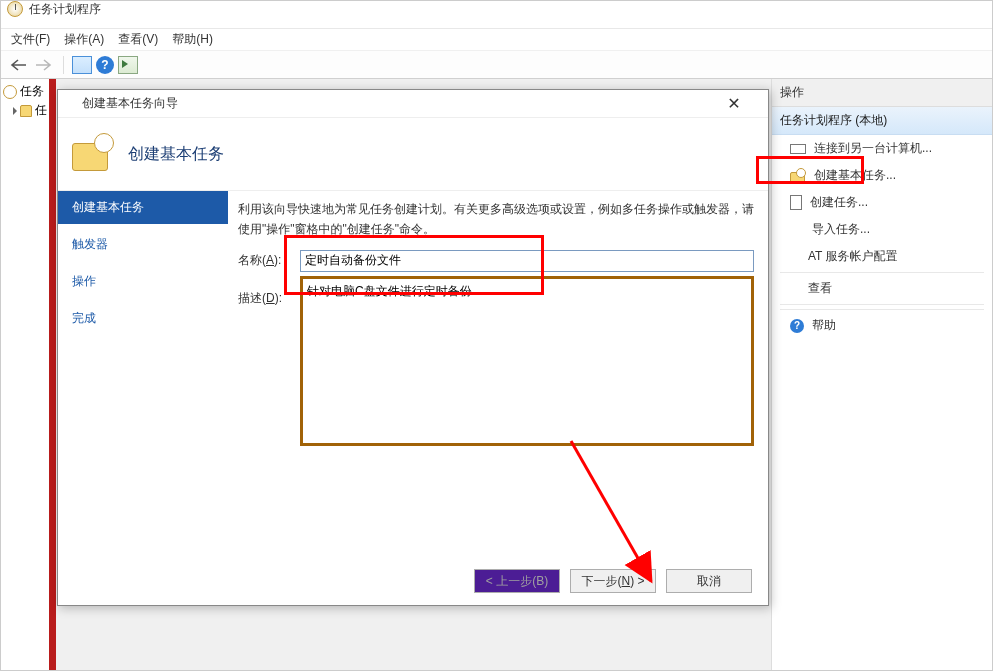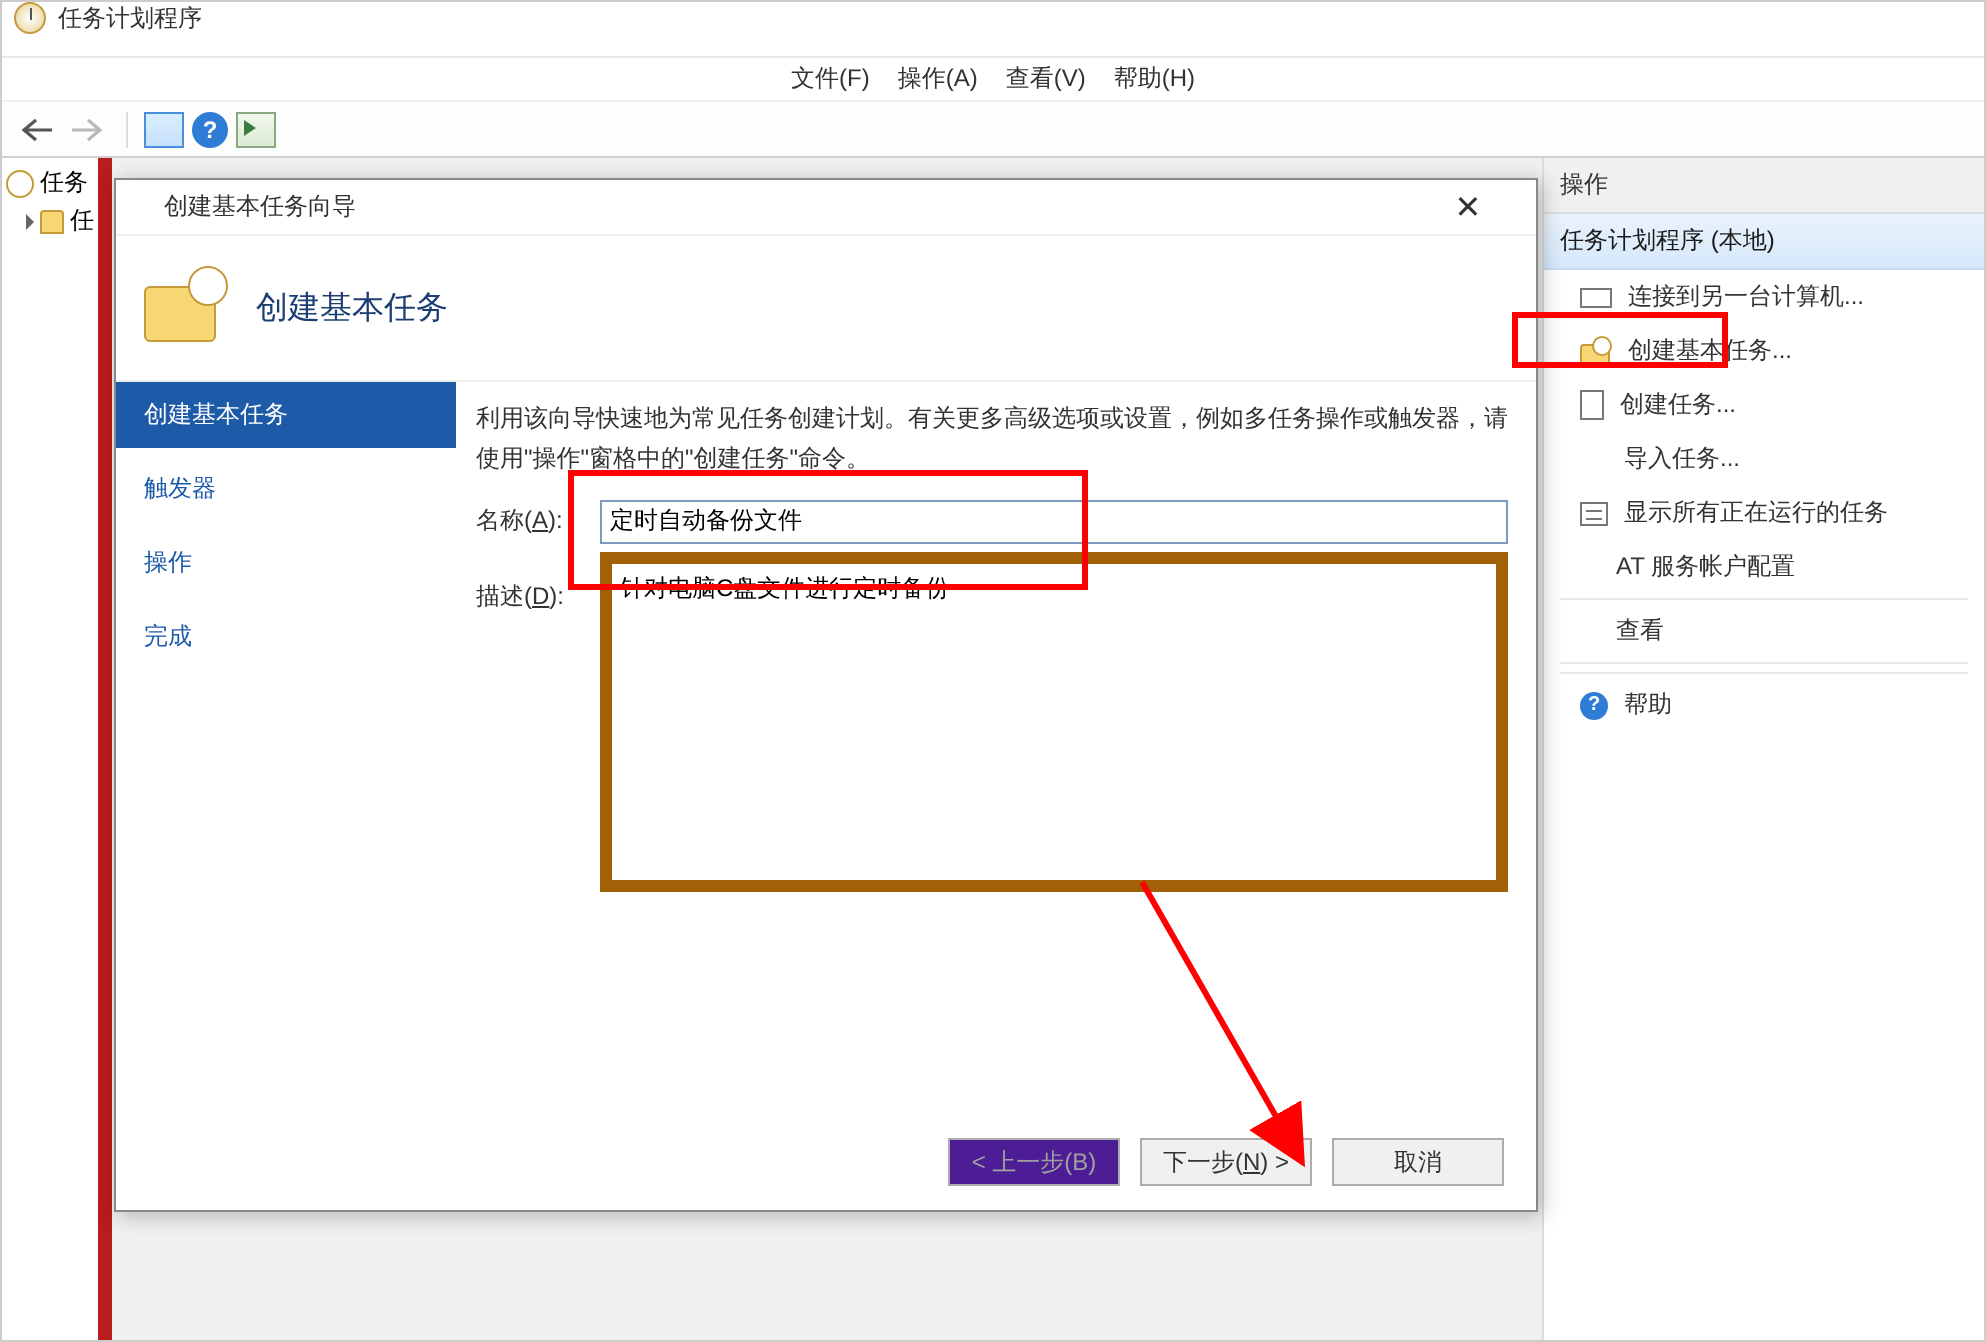--- a/index.html
+++ b/index.html
@@ -5,21 +5,21 @@
 * { box-sizing: border-box; margin: 0; padding: 0; font-family: "Microsoft YaHei", "Segoe UI", Tahoma, sans-serif; font-size: 12px; }
 html, body { width: 993px; height: 671px; background: #fff; overflow: hidden; }
 
 
 .main-window { width: 993px; height: 671px; display: flex; flex-direction: column; border: 1px solid #ccc; position: relative; }
 .titlebar { height: 28px; display: flex; align-items: flex-start; padding: 0 6px; background: #fff; border-bottom: 1px solid #e8e8e8; }
 .titlebar-icon { width: 16px; height: 16px; margin-right: 6px; border-radius: 50%; border: 1px solid #c49a3a; background: radial-gradient(#fff, #e6d090); position: relative; }
 .titlebar-icon::after { content: ""; position: absolute; left: 7px; top: 2px; width: 1px; height: 6px; background: #555; }
 .titlebar-title { color: #333; }
 
-.menubar { height: 22px; display: flex; align-items: center; gap: 14px; padding: 0 10px; color: #333; border-bottom: 1px solid #f0f0f0; justify-content: center; }
+.menubar { height: 22px; display: flex; align-items: center; gap: 14px; padding: 0 10px; color: #333; border-bottom: 1px solid #f0f0f0; }
 .menubar span { cursor: default; }
 
 .toolbar { height: 28px; display: flex; align-items: center; gap: 4px; padding: 0 6px; border-bottom: 1px solid #d0d0d0; background: #fdfdfd; }
 .tb-btn { width: 22px; height: 22px; display: flex; align-items: center; justify-content: center; color: #555; }
 .tb-sep { width: 1px; height: 18px; background: #ddd; margin: 0 4px; }
 .tb-pane-icon { width: 20px; height: 18px; border: 1px solid #4a90d9; background: linear-gradient(#dbeeff, #c4e0fb); }
 .tb-help-icon { width: 18px; height: 18px; border-radius: 50%; background: #2e7cd6; color: #fff; font-weight: bold; display:flex;align-items:center;justify-content:center; font-size:12px; }
 .tb-pane-icon2 { width: 20px; height: 18px; border: 1px solid #8aa882; background: linear-gradient(#f0f7ec, #dcebd3); position:relative; }
 .tb-pane-icon2::after { content:""; position:absolute; left:3px; top:3px; width:0;height:0;border-left:6px solid #3e7a3e;border-top:4px solid transparent;border-bottom:4px solid transparent; }
 
@@ -64,21 +64,21 @@
 .step-item.active { background:#1d5aa8; color:#fff; }
 .step-spacer { height:4px; }
 
 .wizard-form { flex:1; padding: 8px 14px 0 10px; display:flex; flex-direction:column; }
 .intro-text { color:#333; line-height:1.7; margin-bottom: 10px; }
 
 .form-row { display:flex; align-items:center; margin-bottom: 4px; }
 .form-label { width:62px; color:#333; }
 .form-label u { text-decoration: underline; }
 .form-input { flex:1; height:22px; border:1px solid #7a9ac0; padding: 0 4px; background:#fff; }
-.form-textarea { flex:1; height:170px; border:6px solid #a16207; padding: 4px; background:#fff; resize:none; font-family:inherit; }
+.form-textarea { flex:1; height:170px; border:3px solid #a16207; padding: 4px; background:#fff; resize:none; font-family:inherit; }
 .form-row.top { align-items:flex-start; }
 .form-row.top .form-label { margin-top:14px; }
 
 .wizard-buttons { height:48px; display:flex; justify-content:flex-end; align-items:center; gap:10px; padding: 0 16px; }
 .btn { min-width:86px; height:24px; border:1px solid #adadad; background:#f0f0f0; padding: 0 10px; color:#333; display:flex;align-items:center;justify-content:center; }
 .btn.disabled { color:#a0a0a0; background:#4c1d95; }
 
 
 .arrow { position:absolute; z-index:40; pointer-events:none; }
 
@@ -159,24 +159,20 @@
         <span>创建基本任务...</span>
       </div>
       <div class="action-item">
         <span class="action-icon ic-doc"></span>
         <span>创建任务...</span>
       </div>
       <div class="action-item">
         <span class="action-icon ic-import"></span>
         <span>导入任务...</span>
       </div>
-      <div class="action-item">
-        <span class="action-icon ic-list"></span>
-        <span>显示所有正在运行的任务</span>
-      </div>
       <div class="action-item sub">
         <span>AT 服务帐户配置</span>
       </div>
       <div class="action-sep"></div>
       <div class="action-item sub">
         <span>查看</span>
       </div>
       <div class="action-sep"></div>
       <div class="action-sep"></div>
       <div class="action-item">

